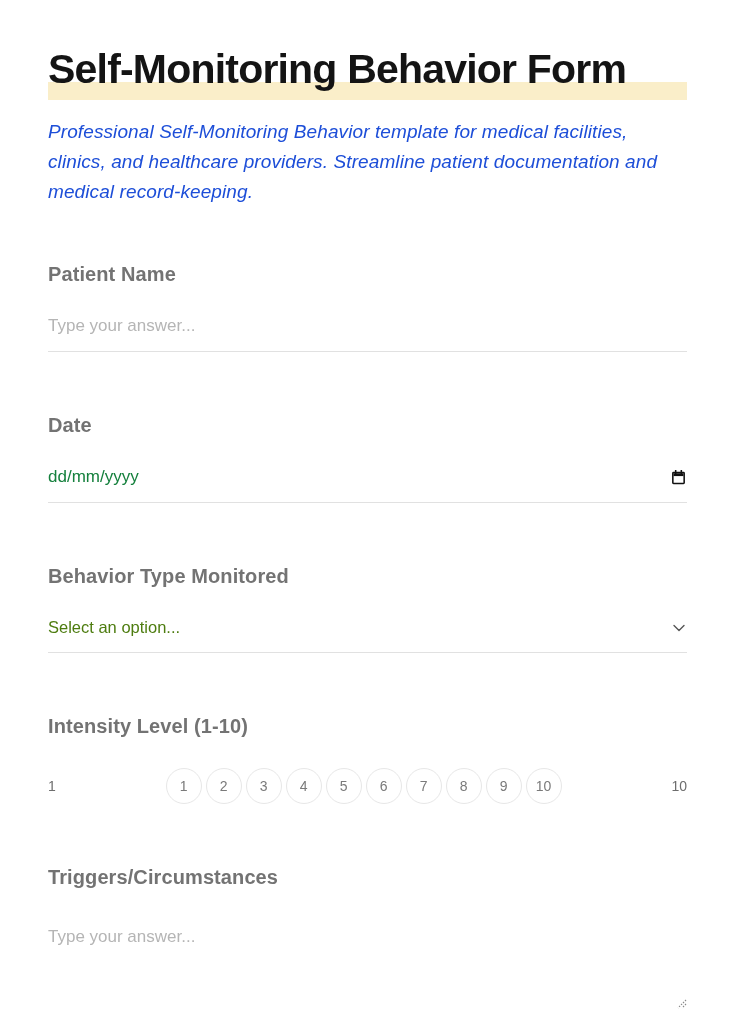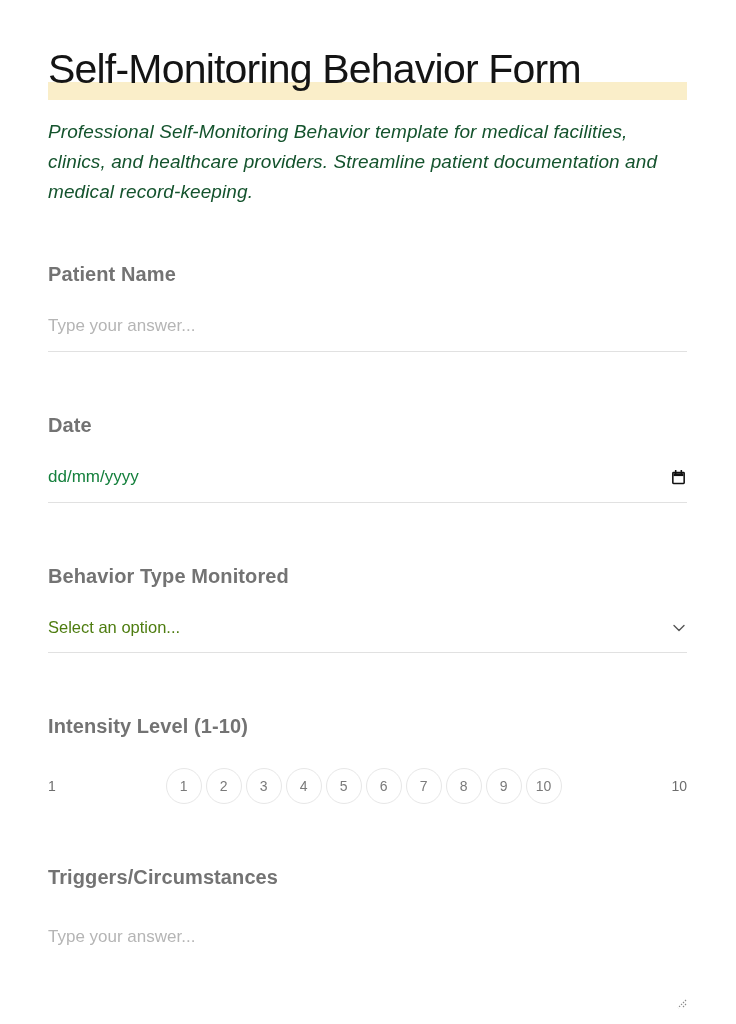--- a/index.html
+++ b/index.html
@@ -12,21 +12,21 @@
     color: #161619;
   }
   .container {
     padding: 46px 49px 0 48px;
   }
   
   h1.page-title {
     position: relative;
     z-index: 0;
     font-size: 41px;
-    font-weight: 400;
+    font-weight: 700;
     letter-spacing: -0.8px;
     color: #141414;
     line-height: 1.15;
     display: block;
   }
   h1.page-title::after {
     content: "";
     position: absolute;
     left: 0;
     right: 0;
@@ -34,21 +34,21 @@
     height: 18px;
     background: #faeec9;
     z-index: -1;
   }
   
   .page-description {
     margin-top: 24px;
     font-style: italic;
     font-size: 19px;
     line-height: 30px;
-    color: #14532d;
+    color: #1d4ed8;
     letter-spacing: 0.1px;
   }
   
   .field { margin-top: 62px; }
   .field-first { margin-top: 56px; }
   .field-label {
     font-size: 20px;
     font-weight: 700;
     color: #737373;
     letter-spacing: 0.1px;

